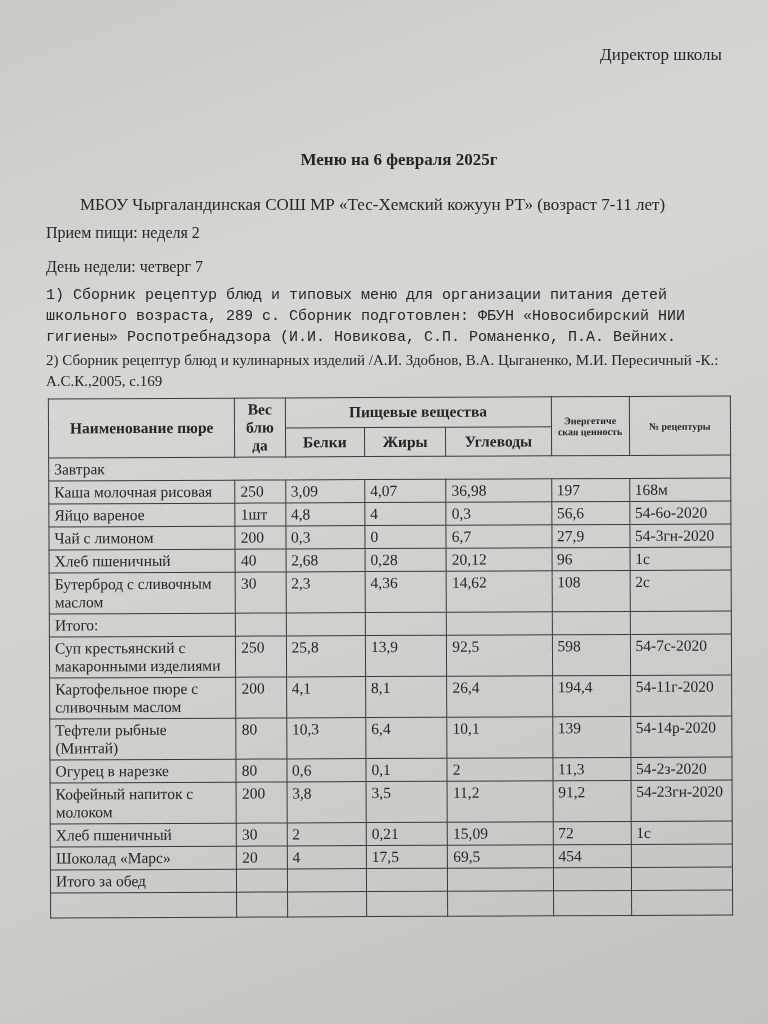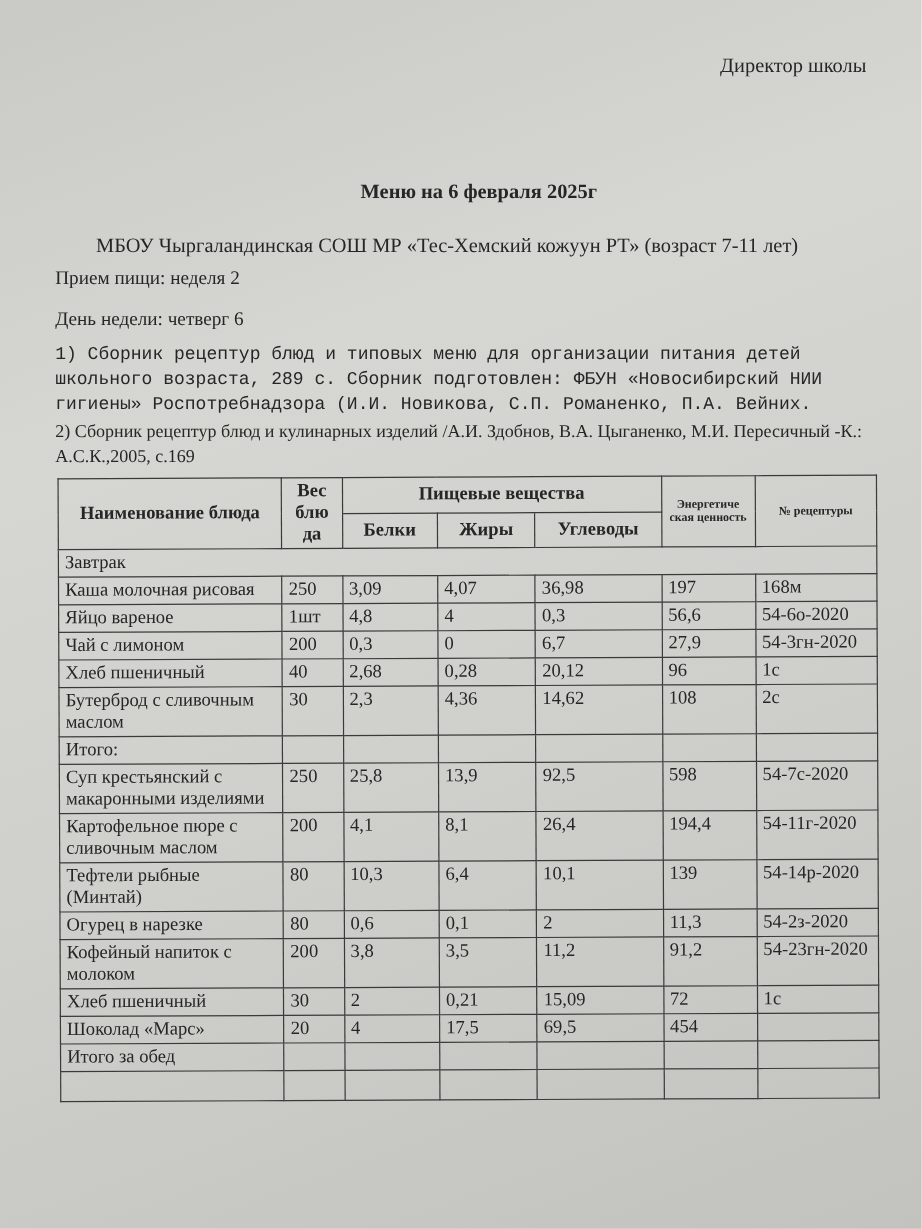--- a/index.html
+++ b/index.html
@@ -34,28 +34,28 @@
 </head>
 <body>
 
 <div class="approve">
   <div>Директор школы</div>
 </div>
 
 <div class="title">Меню на 6 февраля 2025г</div>
 <div class="school">МБОУ Чыргаландинская СОШ МР «Тес-Хемский кожуун РТ»  (возраст 7-11 лет)</div>
 <div class="meal">Прием пищи: неделя 2</div>
-<div class="weekday">День недели: четверг 6</div>
+<div class="weekday">День недели: четверг 7</div>
 <div class="ref1">1) Сборник рецептур блюд и типовых меню для организации питания детей школьного возраста, 289 с. Сборник подготовлен: ФБУН «Новосибирский НИИ гигиены» Роспотребнадзора (И.И. Новикова, С.П. Романенко, П.А. Вейних.</div>
 <div class="ref2">2) Сборник рецептур блюд и кулинарных изделий /А.И. Здобнов, В.А. Цыганенко, М.И. Пересичный -К.: А.С.К.,2005, с.169</div>
 
 <table class="menu">
   <thead>
     <tr>
-      <th class="c-name" rowspan="2">Наименование блюда</th>
+      <th class="c-name" rowspan="2">Наименование пюре</th>
       <th class="c-w" rowspan="2">Вес блю да</th>
       <th colspan="3">Пищевые вещества</th>
       <th class="c-e small" rowspan="2">Энергетиче ская ценность</th>
       <th class="c-r small" rowspan="2">№ рецептуры</th>
     </tr>
     <tr>
       <th class="c-p">Белки</th>
       <th class="c-f">Жиры</th>
       <th class="c-c">Углеводы</th>
     </tr>

